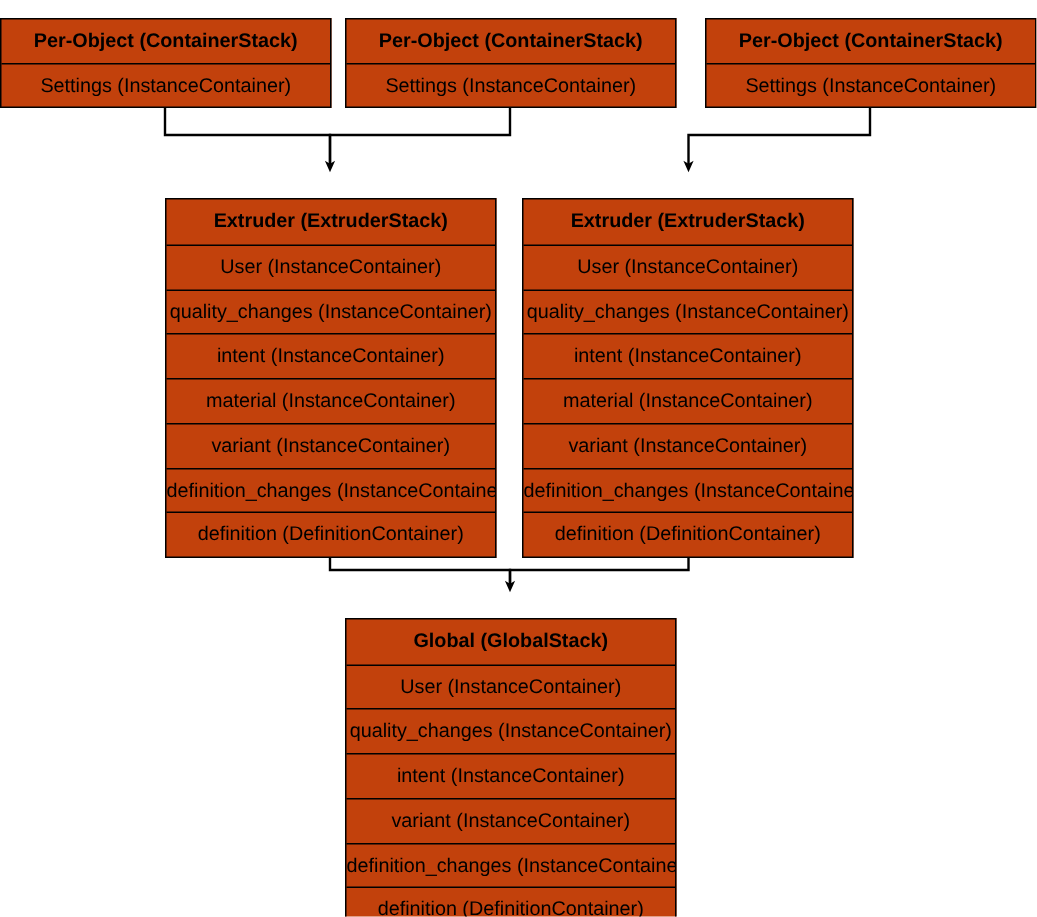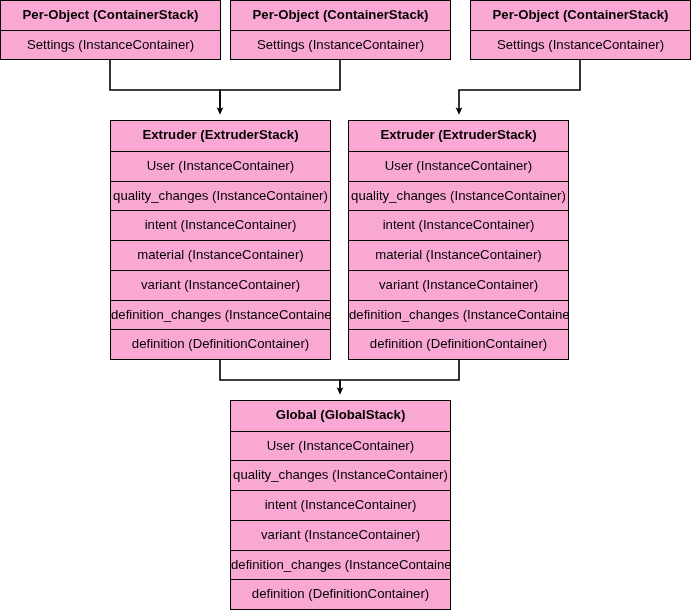--- a/index.html
+++ b/index.html
@@ -24,23 +24,24 @@
     left: 0;
     top: 0;
     width: 691px;
     height: 611px;
     pointer-events: none;
   }
   .stack-box {
     position: absolute;
     box-sizing: border-box;
     border: 1.6px solid #000000;
-    background: #f9a8d4;
+    background: #c2410c;
     display: flex;
     flex-direction: column;
+    margin-top: 12px;
   }
   .row {
     box-sizing: border-box;
     height: 30px;
     line-height: 28px;
     text-align: center;
     font-size: 13.2px;
     white-space: nowrap;
     overflow: hidden;
     border-top: 1.6px solid #000000;

